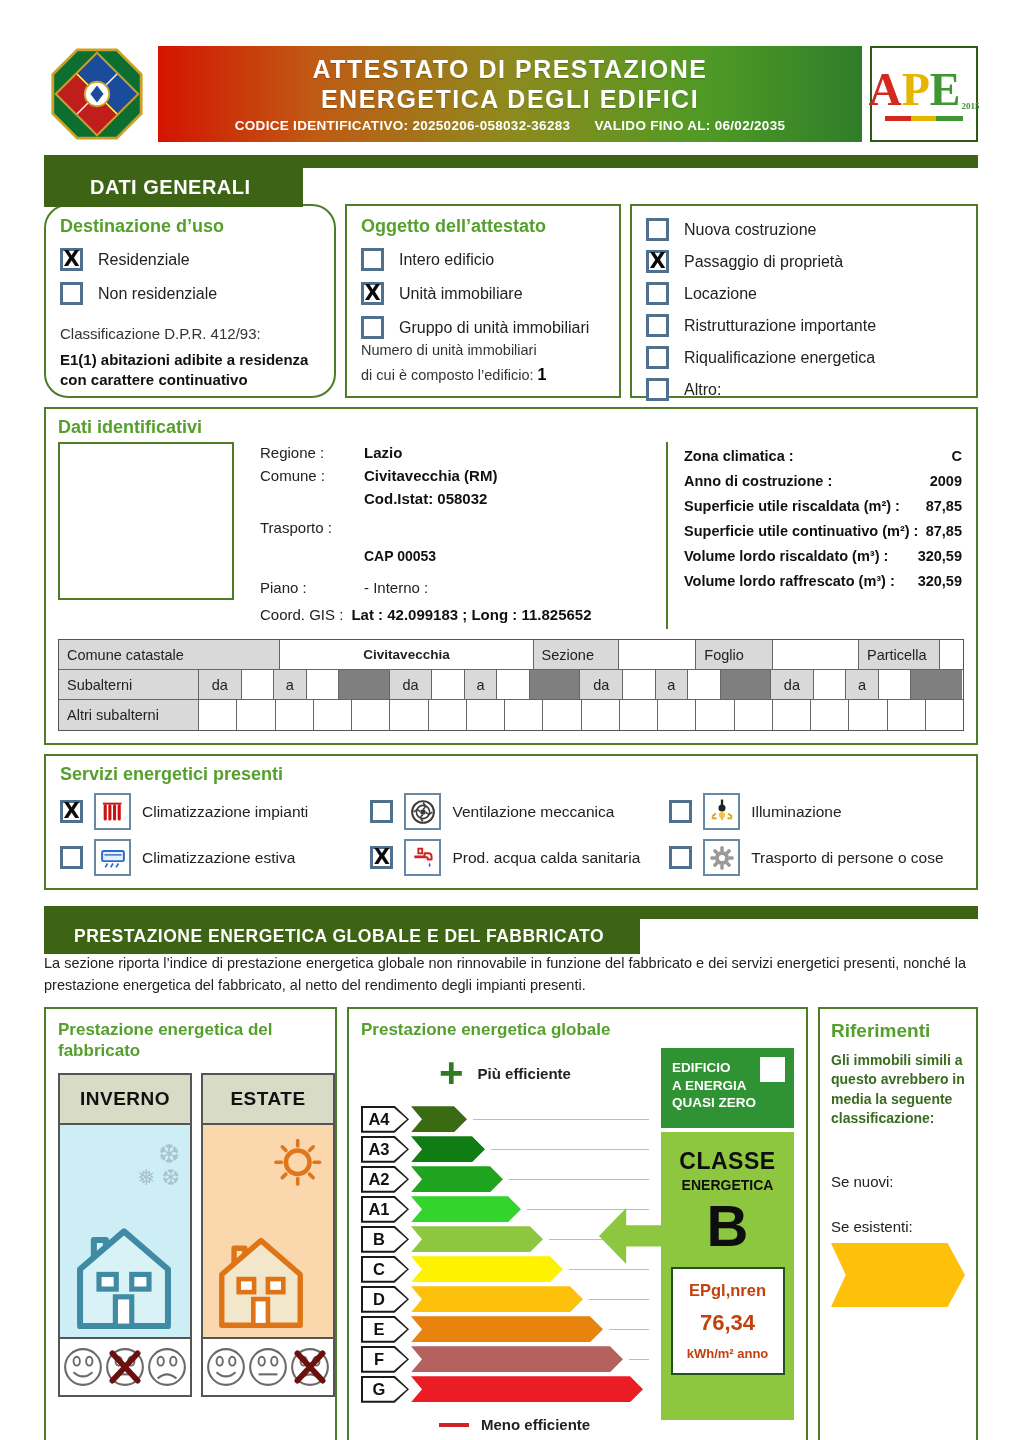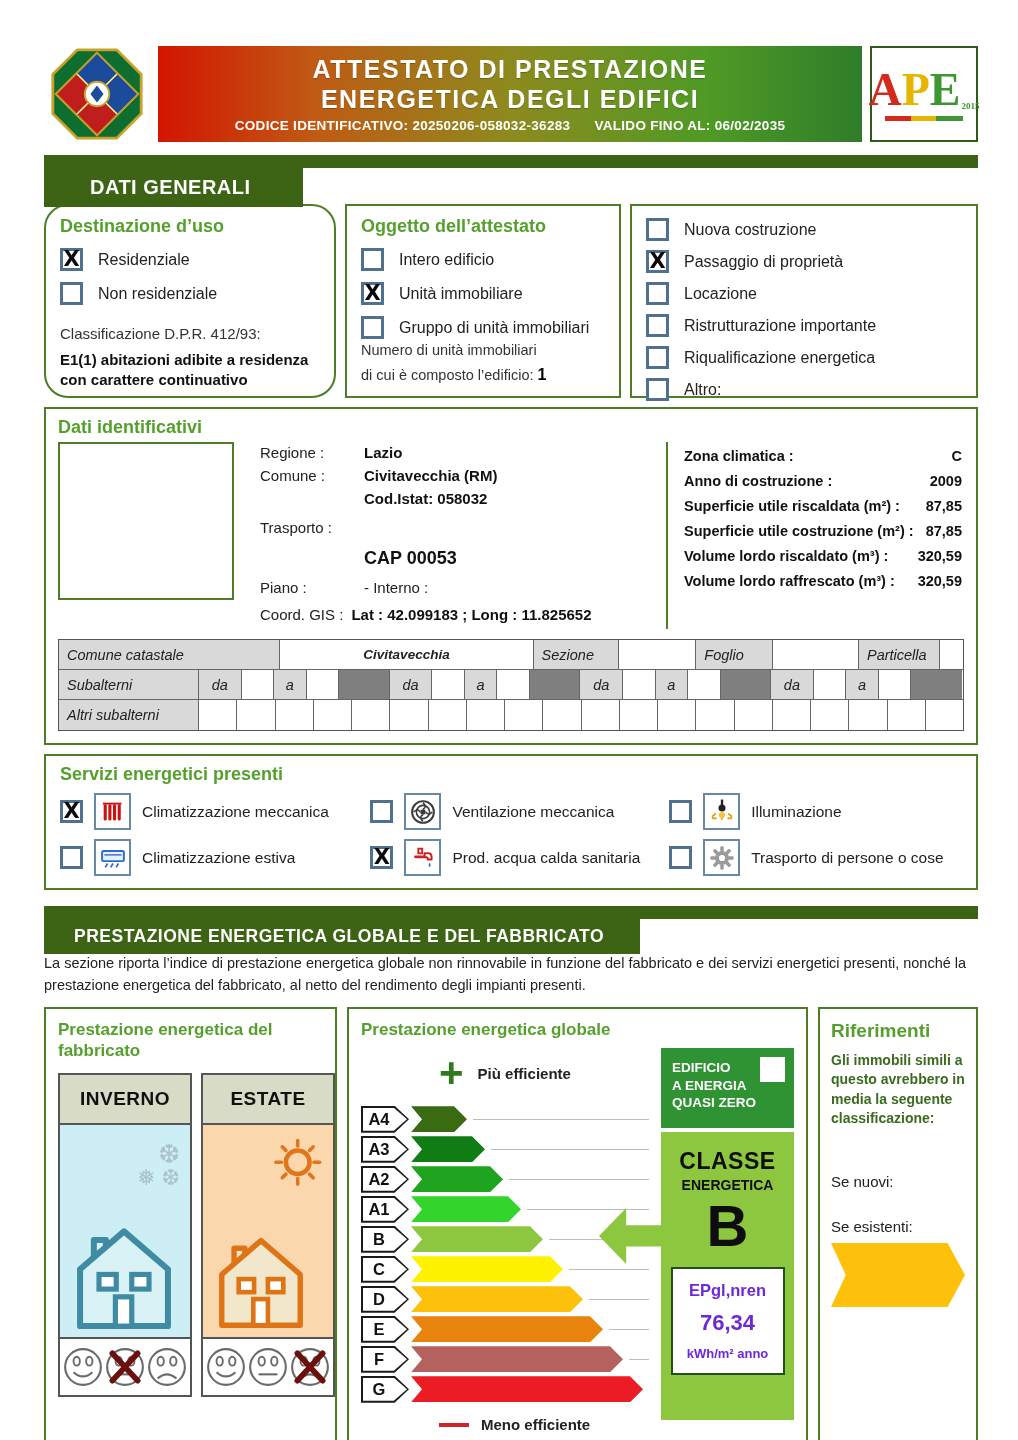--- a/index.html
+++ b/index.html
@@ -47,29 +47,29 @@
   .numunits b{font-size:16px;color:#000;}
 
   
   .ident{margin-top:9px;padding:8px 12px 12px;}
   .idflex{display:flex;margin-top:4px;}
   .mapbox{width:176px;height:158px;border:2px solid var(--bd);flex:none;}
   .midcol{flex:1;padding:2px 10px 0 26px;}
   .idrow{display:flex;font-size:15px;min-height:23px;align-items:baseline;}
   .idrow .lab{width:104px;flex:none;color:#222;}
   .idrow .val{font-weight:800;color:#111;}
-  .idrow .cap{font-size:18px;}
+  .idrow .cap{font-size:14px;}
   .rightcol{width:298px;border-left:2px solid var(--bd);padding:6px 2px 0 16px;flex:none;}
   .sprow{display:flex;justify-content:space-between;font-size:14.5px;font-weight:800;color:#111;min-height:25px;align-items:baseline;gap:4px;}
   .sprow .sv{white-space:nowrap;}
 
   .cat{border:1.5px solid #555;margin-top:10px;font-size:14.5px;}
   .catrow{display:flex;border-bottom:1px solid #666;height:30px;}
   .catrow:last-child{border-bottom:none;}
-  .cc{border-right:1px solid #666;display:flex;align-items:center;padding:0 8px;overflow:hidden;white-space:nowrap;font-style:italic;}
+  .cc{border-right:1px solid #666;display:flex;align-items:center;padding:0 8px;overflow:hidden;white-space:nowrap;}
   .cc:last-child{border-right:none;}
   .gray{background:#d9d9d9;} .dark{background:#7f7f7f;} .cwhite{background:#fff;}
   .ctr{justify-content:center;padding:0 2px;}
 
   
   .servizi{margin-top:9px;padding:8px 14px 12px;}
   .svgrid{display:grid;grid-template-columns:1.06fr 1.02fr 1fr;row-gap:9px;margin-top:8px;}
   .svitem{display:flex;align-items:center;gap:11px;font-size:15.5px;}
   .icbox{width:37px;height:37px;border:2px solid #6888a3;background:#fff;flex:none;display:flex;align-items:center;justify-content:center;}
 
@@ -109,21 +109,21 @@
   .legmeno{display:flex;align-items:center;gap:12px;margin:14px 0 0 78px;}
   .dash{width:30px;height:4px;background:#cc2429;}
 
   .rblock{width:133px;flex:none;display:flex;flex-direction:column;height:372px;}
   .nzeb{background:var(--nzeb);color:#fff;font-weight:900;font-size:13.5px;line-height:1.3;padding:11px 8px 10px 11px;position:relative;height:80px;}
   .nzeb .cbw{position:absolute;top:9px;right:9px;width:25px;height:25px;background:#fff;}
   .classe{background:var(--lime);flex:1;margin-top:4px;display:flex;flex-direction:column;align-items:center;padding:16px 6px 12px;}
   .cl1{font-size:23px;font-weight:900;color:#0e0e0e;letter-spacing:.5px;}
   .cl2{font-size:14px;font-weight:900;color:#0e0e0e;margin-top:2px;}
   .clB{font-size:58px;font-weight:900;color:#0e0e0e;line-height:1;margin:4px 0 12px;}
-  .epbox{background:#fff;border:2px solid #23511b;width:114px;text-align:center;padding:12px 2px;color:#6d28d9;font-weight:800;}
+  .epbox{background:#fff;border:2px solid #23511b;width:114px;text-align:center;padding:12px 2px;color:#c2410c;font-weight:800;}
   .ep1{font-size:16.5px;} .ep2{font-size:22px;margin:10px 0;} .ep3{font-size:13px;}
   .classarrow{position:absolute;top:199px;right:139px;width:68px;height:56px;clip-path:polygon(0 50%,40% 0,40% 31%,100% 31%,100% 69%,40% 69%,40% 100%);}
 
   
   .riftext{color:#3a6b1f;font-weight:800;font-size:14px;line-height:1.4;margin-top:8px;}
   .selab{font-size:15px;color:#222;margin-top:44px;}
   .selab.second{margin-top:28px;}
   .rarrow{margin-top:8px;height:64px;display:flex;align-items:center;justify-content:center;font-weight:900;font-size:16.5px;color:#111;clip-path:polygon(0 0,87% 0,100% 50%,87% 100%,0 100%,11% 50%);}
   .rarrow.nuovi{background:var(--lime);}
   .rarrow.esist{background:#fdc10c;}
@@ -275,21 +275,21 @@
           </div>
         <div class="sprow">
             <span>Anno di costruzione :</span>
             <span class="sv">2009</span>
           </div>
         <div class="sprow">
             <span>Superficie utile riscaldata (m²) :</span>
             <span class="sv">87,85</span>
           </div>
         <div class="sprow">
-            <span>Superficie utile costruzione (m²) :</span>
+            <span>Superficie utile continuativo (m²) :</span>
             <span class="sv">87,85</span>
           </div>
         <div class="sprow">
             <span>Volume lordo riscaldato (m³) :</span>
             <span class="sv">320,59</span>
           </div>
         <div class="sprow">
             <span>Volume lordo raffrescato (m³) :</span>
             <span class="sv">320,59</span>
           </div>
@@ -365,21 +365,21 @@
           <svg width="28" height="28" viewBox="0 0 36 36">
               <g fill="#cc1111">
                 <rect x="6" y="8" width="4" height="21" rx="2"></rect>
                 <rect x="12" y="8" width="4" height="21" rx="2"></rect>
                 <rect x="18" y="8" width="4" height="21" rx="2"></rect>
                 <rect x="24" y="8" width="4" height="21" rx="2"></rect>
               </g>
               <rect x="5" y="6" width="24" height="2.5" fill="#cc1111"></rect>
             </svg>
         </span>
-        <span>Climatizzazione meccanica</span>
+        <span>Climatizzazione impianti</span>
       </div>
       <div class="svitem">
         <span class="cb"></span>
         <span class="icbox">
           <svg width="28" height="28" viewBox="0 0 36 36">
               <circle cx="18" cy="18" r="14" fill="none" stroke="#3a3a3a" stroke-width="2.5"></circle>
               <circle cx="18" cy="18" r="8.5" fill="none" stroke="#3a3a3a" stroke-width="2"></circle>
               <circle cx="18" cy="18" r="3.5" fill="#3a3a3a"></circle>
               <path d="M18 6 Q24 12 18 14 M30 18 Q24 24 22 18 M18 30 Q12 24 18 22 M6 18 Q12 12 14 18" fill="none" stroke="#3a3a3a" stroke-width="2"></path>
             </svg>

